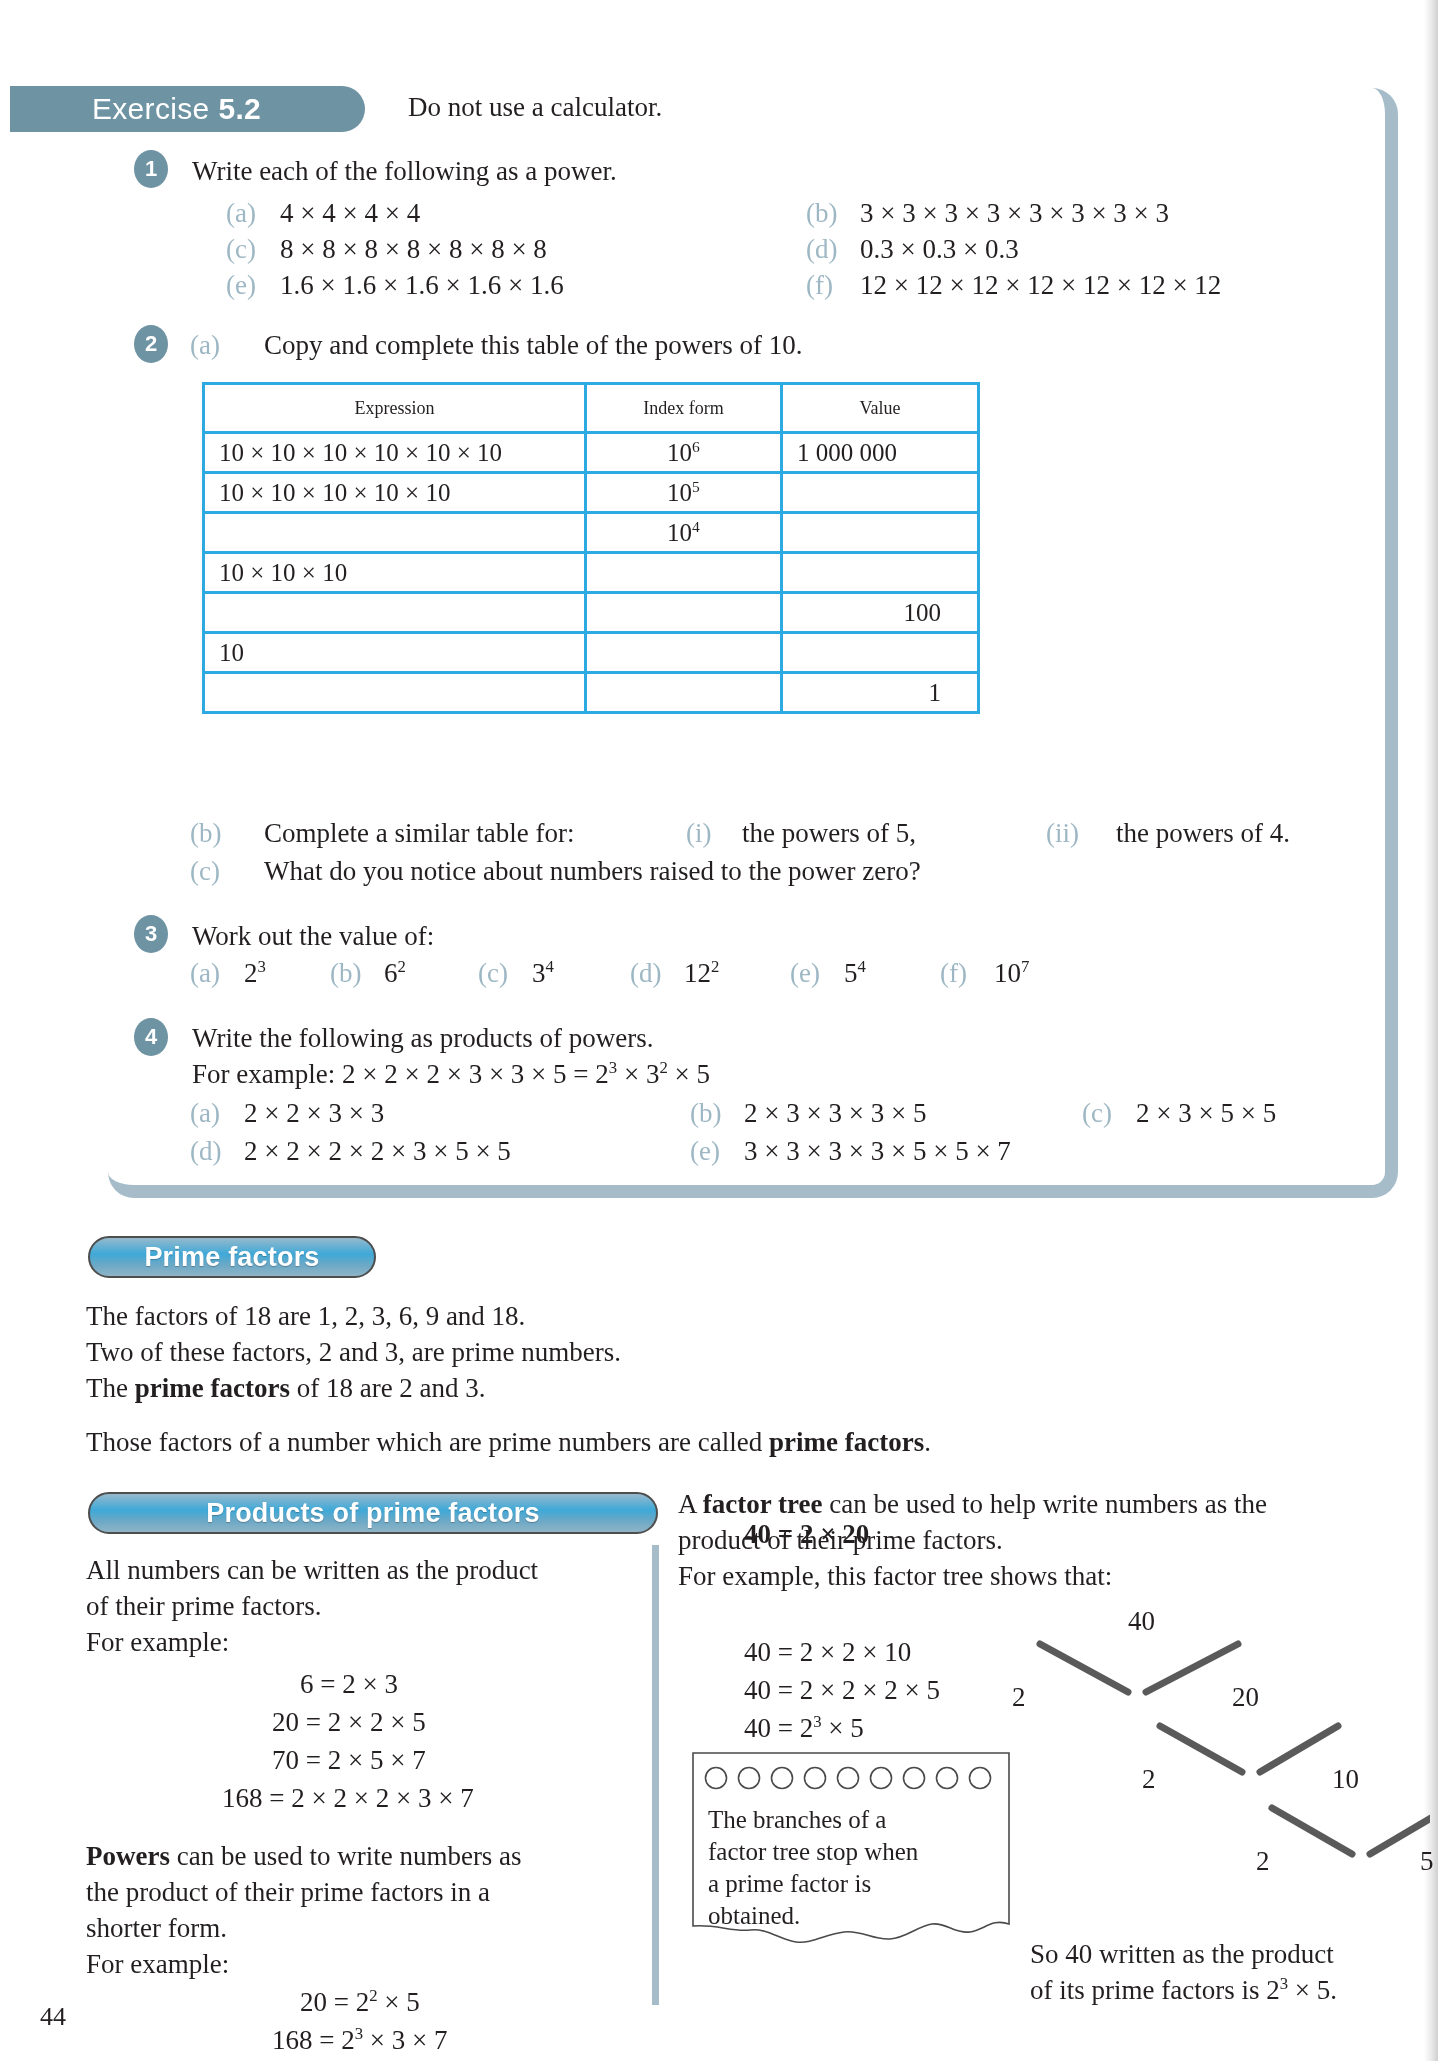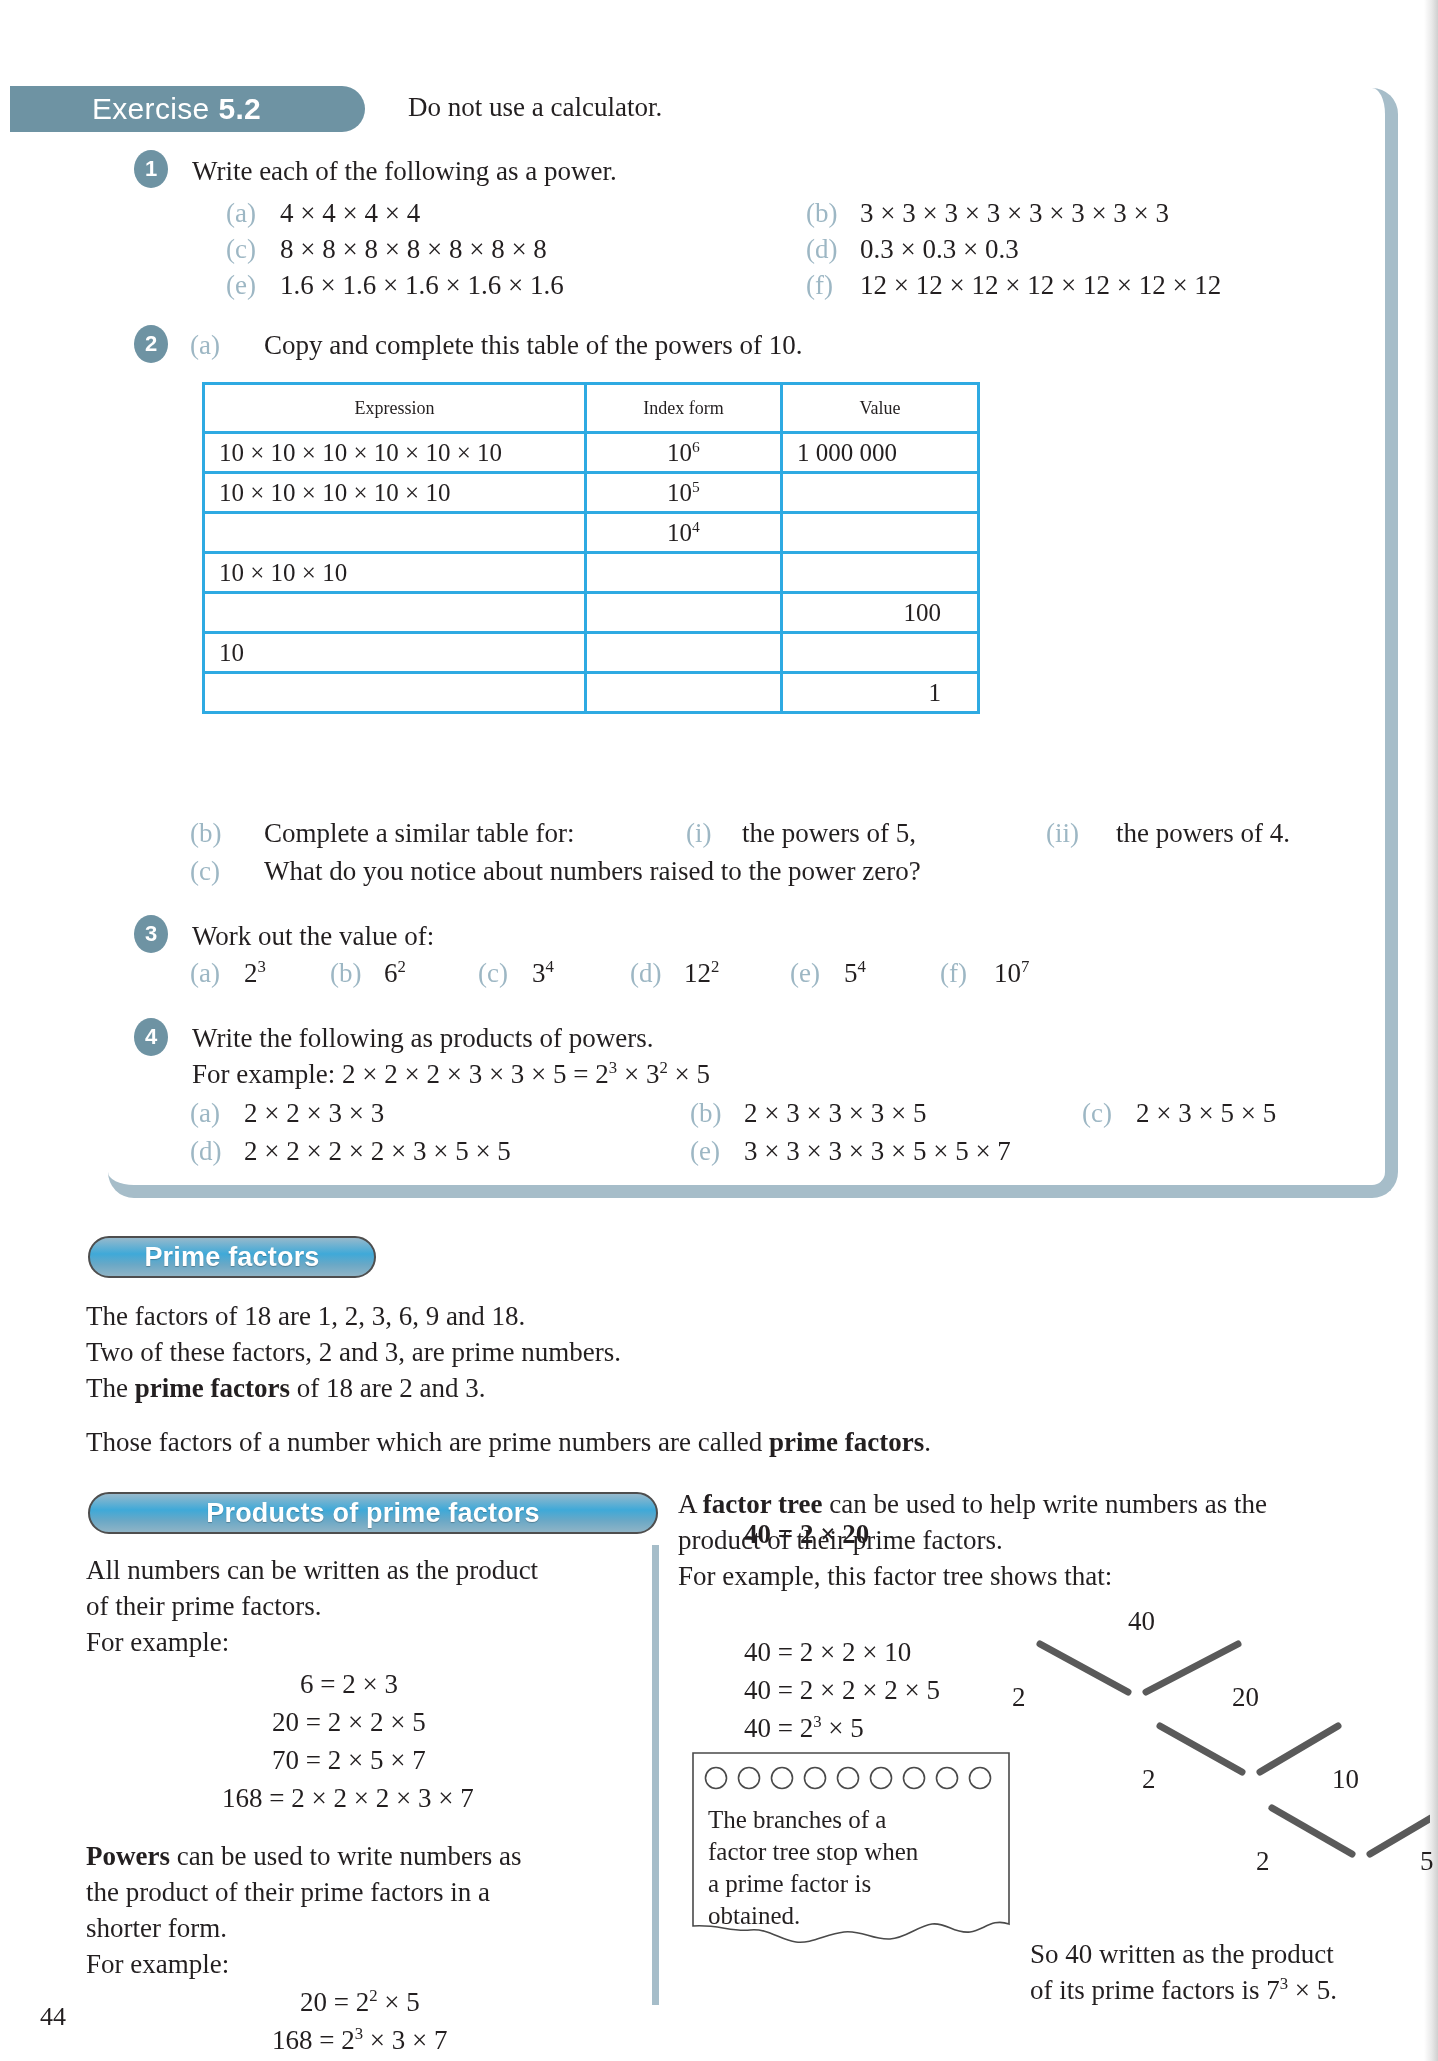--- a/index.html
+++ b/index.html
@@ -367,16 +367,16 @@
   <div class="node" style="left:2px; top:82px;">2</div>
   <div class="node" style="left:222px; top:82px;">20</div>
   <div class="node" style="left:132px; top:164px;">2</div>
   <div class="node" style="left:322px; top:164px;">10</div>
   <div class="node" style="left:246px; top:246px;">2</div>
   <div class="node" style="left:410px; top:246px;">5</div>
 </div>
 
 <div class="para" style="left:1030px; top:1936px;">So 40 written as the product</div>
 <div class="para" style="left:1030px; top:1972px;">
-  <span>of its prime factors is 7</span><sup>3</sup><span> × 5.</span>
+  <span>of its prime factors is 2</span><sup>3</sup><span> × 5.</span>
 </div>
 
 <div class="pagenum">44</div>
 
 </body></html>

